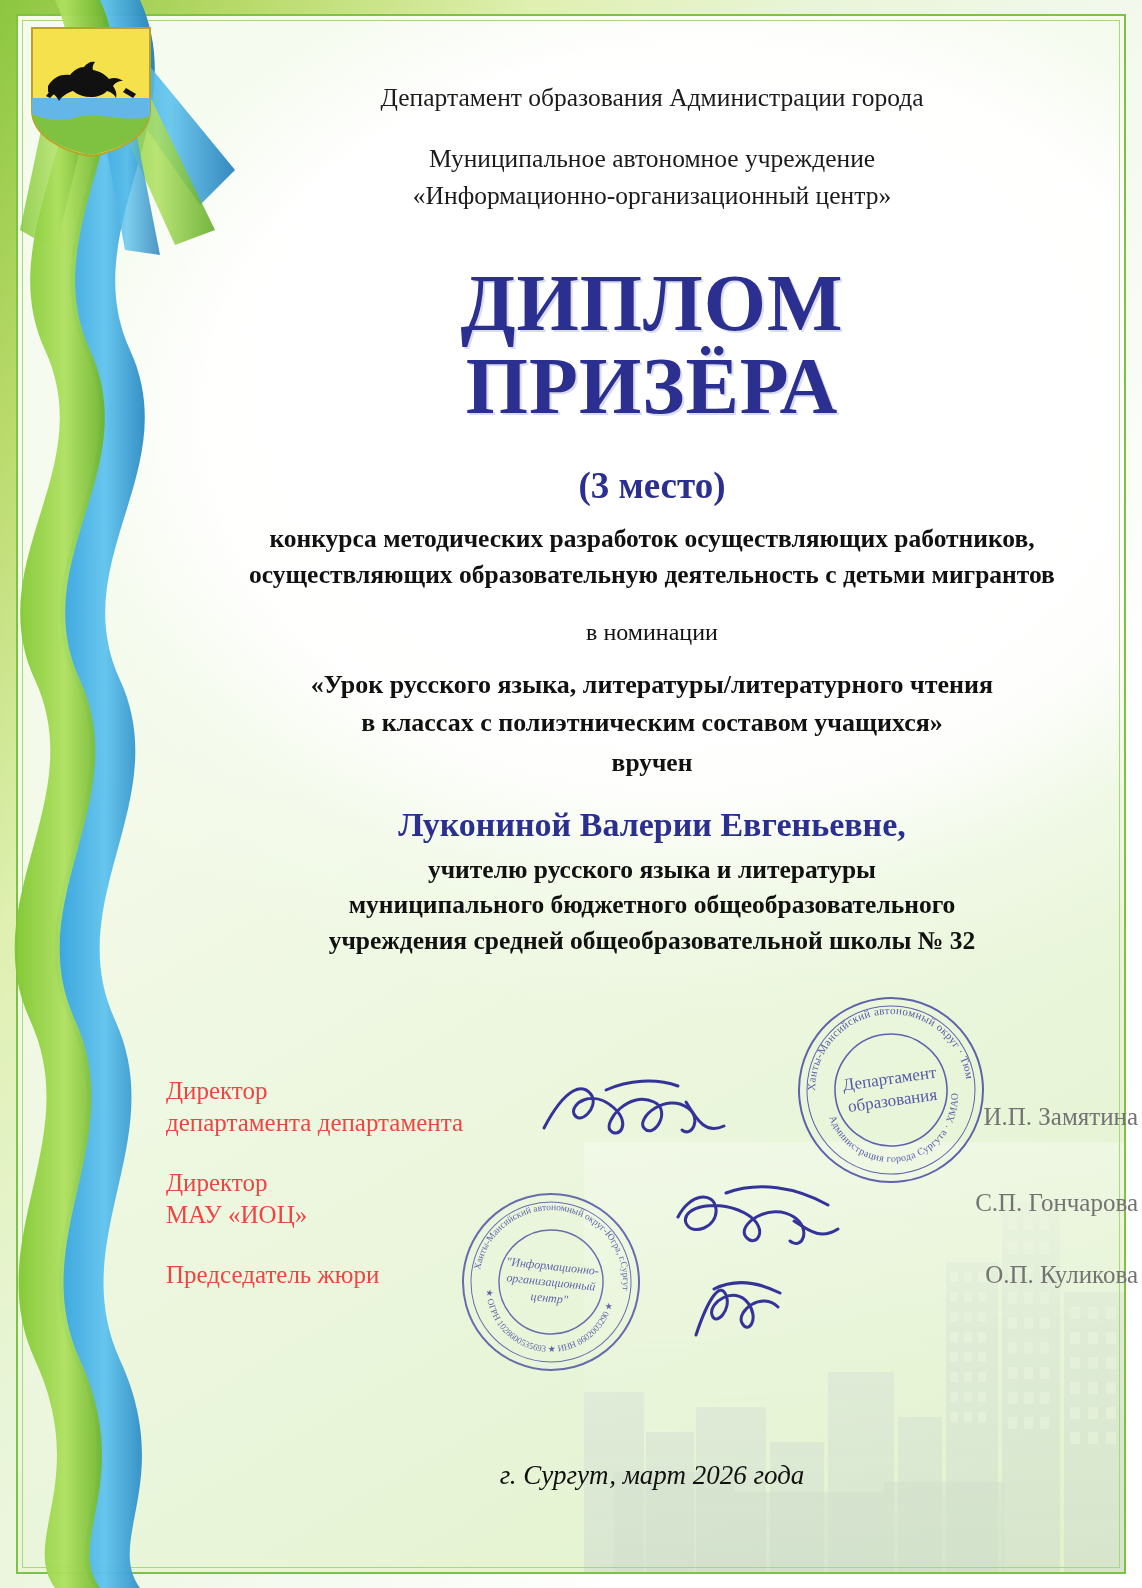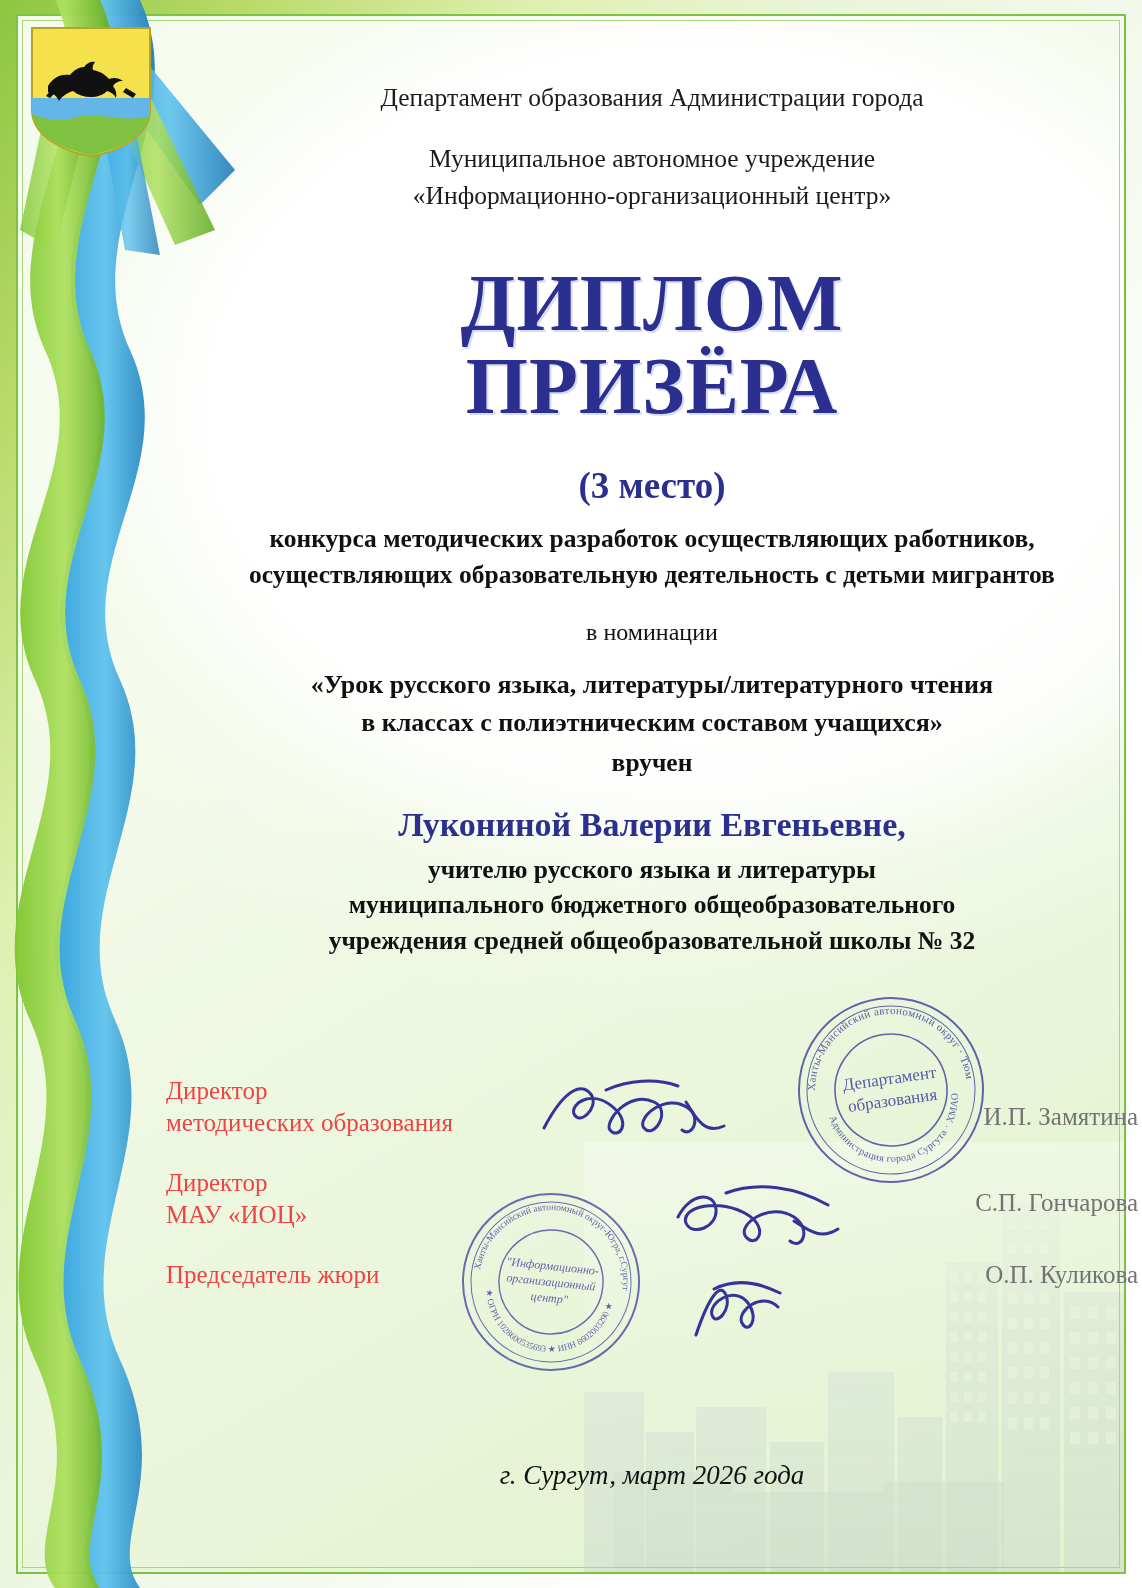--- a/index.html
+++ b/index.html
@@ -402,21 +402,21 @@
       <div>учителю русского языка и литературы</div>
       <div>муниципального бюджетного общеобразовательного</div>
       <div>учреждения средней  общеобразовательной школы № 32</div>
     </div>
 
     <div class="signatures">
 
       <div class="sig-row r1">
         <div class="sig-left">
           <div>Директор</div>
-          <div>методических образования</div>
+          <div>департамента департамента</div>
         </div>
         <div class="sig-right">И.П. Замятина</div>
       </div>
 
       <div class="sig-row r2">
         <div class="sig-left">
           <div>Директор</div>
           <div>МАУ «ИОЦ»</div>
         </div>
         <div class="sig-right">С.П. Гончарова</div>

